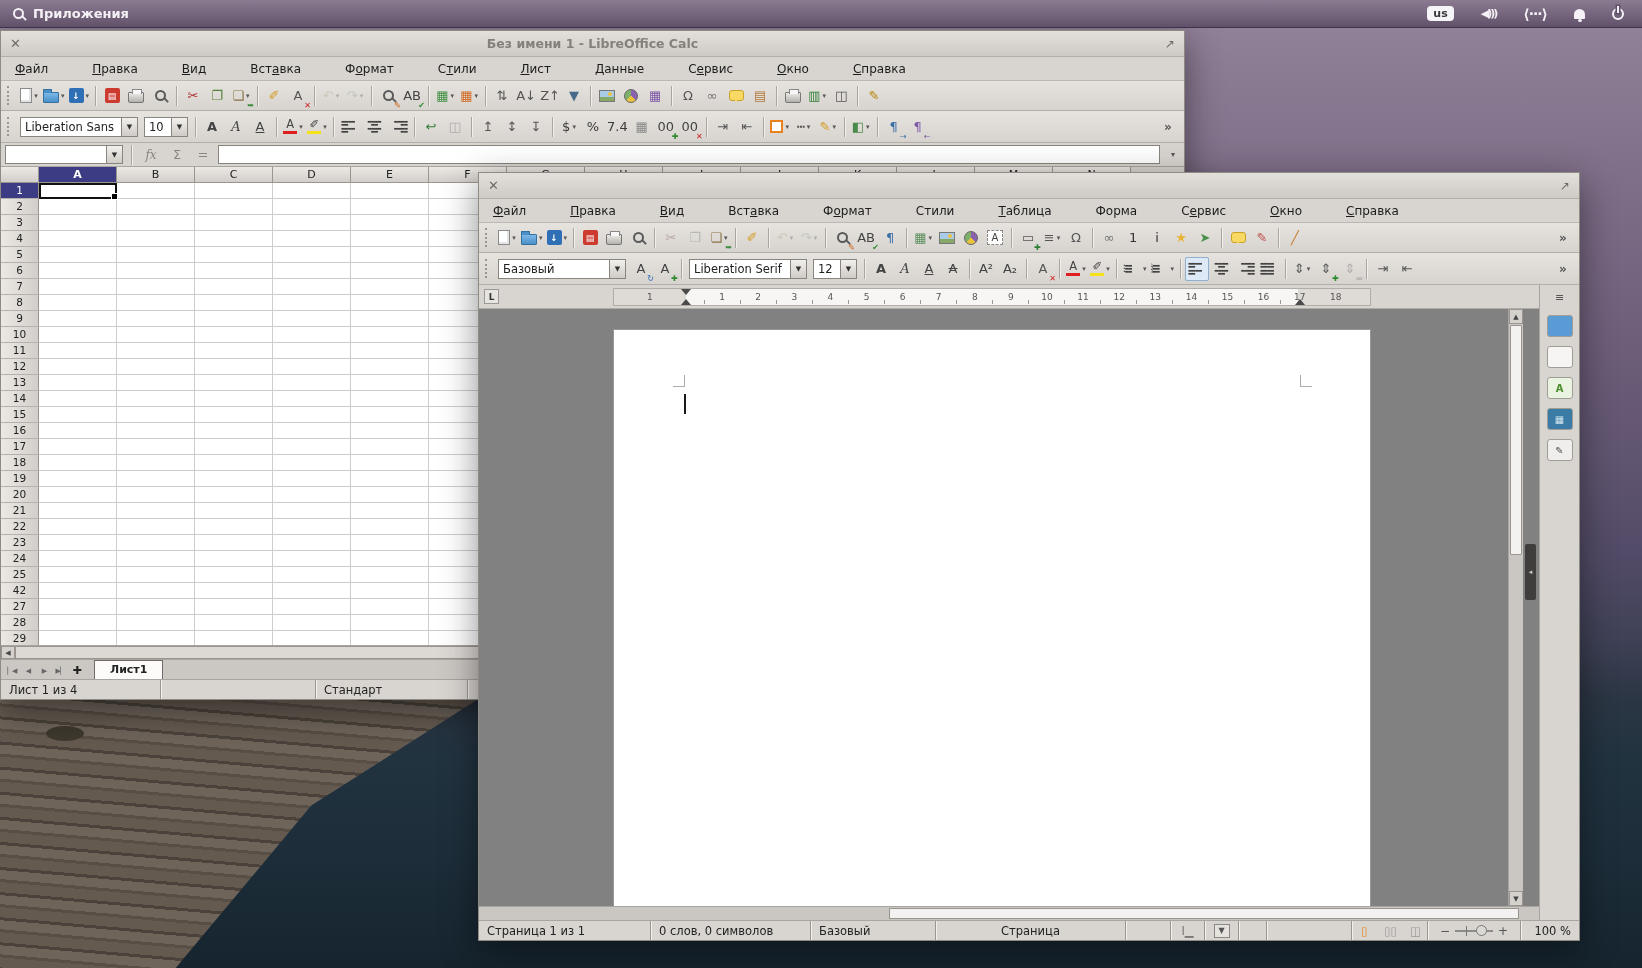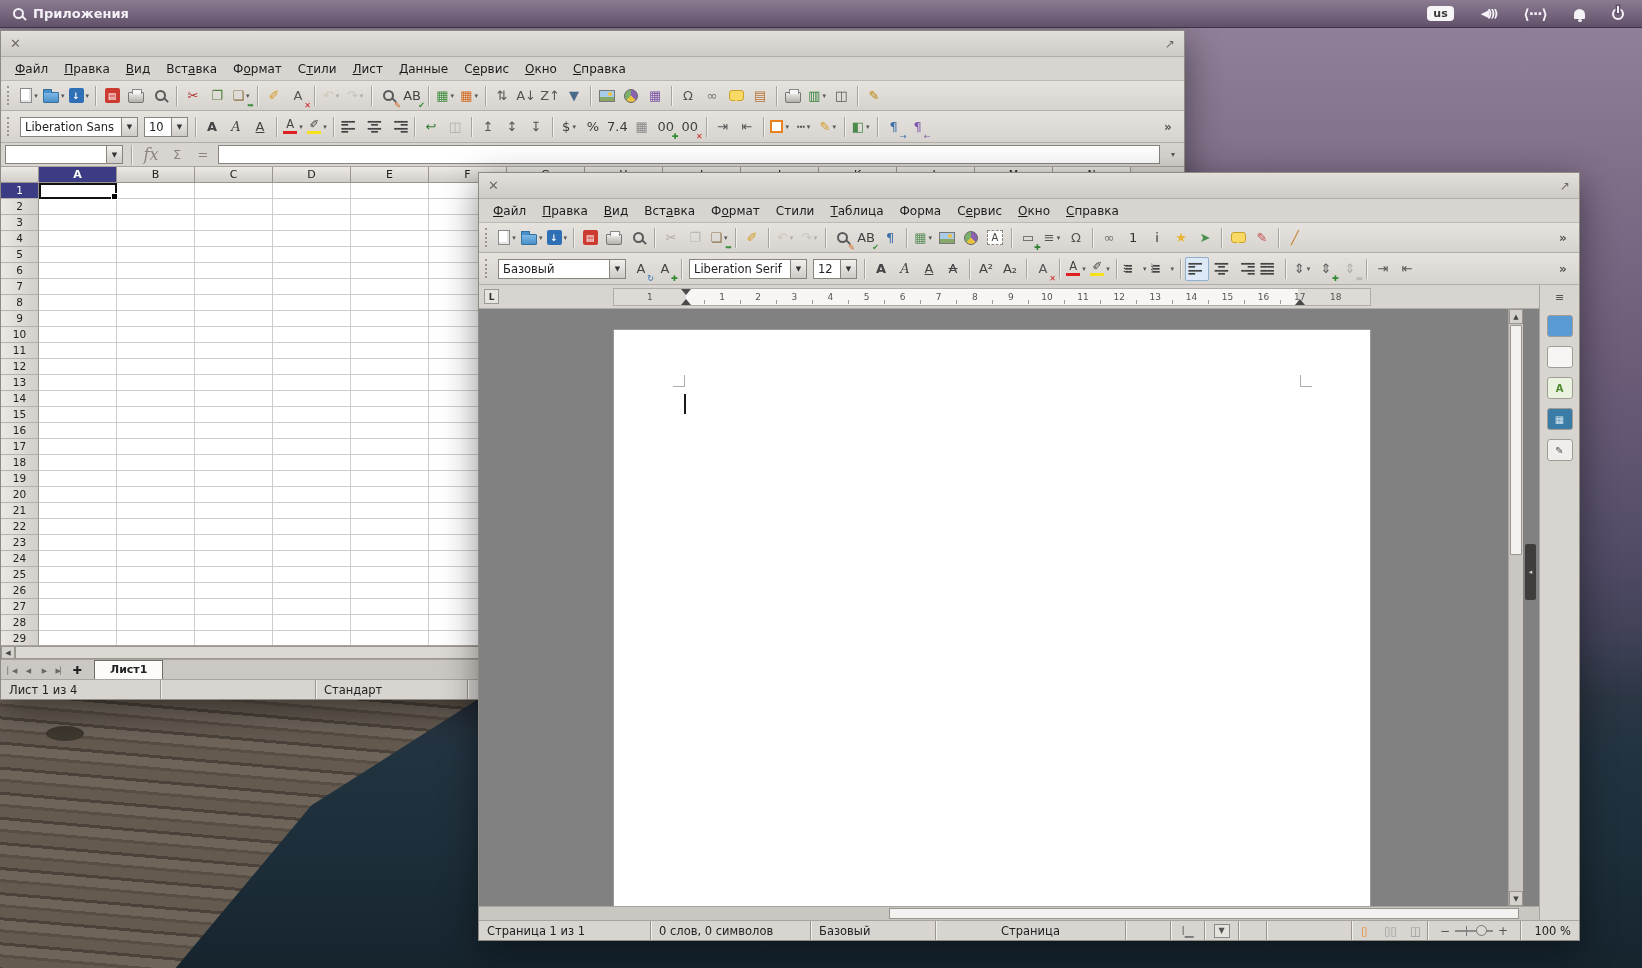--- a/index.html
+++ b/index.html
@@ -32,21 +32,21 @@
   .i-bell::after { content:""; position:absolute; left:3.5px; bottom:-3px; width:4px; height:3px; border-radius:50%; background:#f4f2f6; }
   .i-power { width:12px; height:12px; border:2px solid #f4f2f6; border-radius:50%; position:relative; display:inline-block; }
   .i-power::before { content:""; position:absolute; left:50%; top:-4px; transform:translateX(-50%); width:2px; height:7px; background:#f4f2f6; box-shadow:0 0 0 1.5px rgba(96,81,106,1); }
 
   
   .window { position:absolute; background:#d8d4d0; border:1px solid #8e8a84; box-shadow:0 10px 34px rgba(0,0,0,.45); display:flex; flex-direction:column; }
   .titlebar { height:26px; flex:0 0 26px; background:linear-gradient(#e3e0dc,#cecac6); border-bottom:1px solid #b2aea9; position:relative; display:flex; align-items:center; }
   .titlebar .close { position:absolute; left:9px; font-size:13px; color:#6f6b66; cursor:default; }
   .titlebar .title { width:100%; text-align:center; font-weight:bold; font-size:12.5px; color:#84807a; }
   .titlebar .restore { position:absolute; right:9px; font-size:12px; color:#6f6b66; }
-  .menubar { height:24px; flex:0 0 24px; display:flex; align-items:center; padding-left:6px; background:#d8d4d0; border-bottom:1px solid #bcb8b3; }
+  .menubar { height:24px; flex:0 0 24px; display:flex; align-items:center; padding-left:6px; background:#d8d4d0; border-bottom:1px solid #bcb8b3;gap:28px; }
   .mi { padding:3px 8px; font-size:12px; color:#1c1c1c; white-space:nowrap; }
   .toolbar { display:flex; align-items:center; padding:0 4px; background:linear-gradient(#e6e3df,#d7d3cf); border-bottom:1px solid #b2aea9; position:relative; }
   .tb1 { height:30px; flex:0 0 30px; }
   .tb2 { height:32px; flex:0 0 32px; }
   .grip { width:5px; height:19px; border-left:2px dotted #9a968f; margin:0 5px 0 2px; flex:0 0 auto; }
   .tb-sep { width:1px; height:20px; background:#a8a49f; box-shadow:1px 0 0 #f2f0ed; margin:0 4px; flex:0 0 auto; }
   .tbtn { position:relative; height:24px; min-width:24px; padding:0 2px; display:inline-flex; align-items:center; justify-content:center; border-radius:2px; flex:0 0 auto; }
   .tbtn .g { font-size:13px; line-height:1; color:#444; white-space:nowrap; }
   .tbtn .gb { font-weight:bold; } .tbtn .gi { font-style:italic; font-family:"DejaVu Serif",serif; }
   .tbtn .gu { text-decoration:underline; } .tbtn .gst { text-decoration:line-through; }
@@ -78,21 +78,21 @@
   .barwrap { display:inline-flex; flex-direction:column; align-items:center; }
   .barwrap .g { font-size:11.5px; }
   .barline { width:14px; height:3px; margin-top:1px; }
   .sbox { width:16px; height:14px; border:1px solid #888; background:#e6e3df; display:inline-flex; align-items:center; justify-content:center; font-size:8px; color:#555; }
 
   
   #calc-window { left:0; top:30px; width:1185px; height:670px; z-index:2; }
   .fbar { height:24px; flex:0 0 24px; display:flex; align-items:center; gap:4px; padding:2px 4px; background:#d8d4d0; border-bottom:1px solid #a8a49f; }
   .fbar .namebox { width:118px; height:19px; margin:0; }
   .fbar .fbtn { width:22px; text-align:center; font-size:13px; color:#8a867f; }
-  .fbar .fx { font-family:"DejaVu Serif",serif; font-style:italic; font-size:16px; }
+  .fbar .fx { font-family:"DejaVu Serif",serif; font-style:italic; font-size:12px; }
   .fbar .finput { flex:1; height:19px; background:#fff; border:1px solid #88847e; margin-right:2px; }
   .fbar .fexpand { font-size:8px; color:#555; padding:0 5px; }
   .colhdr { height:16px; flex:0 0 16px; display:flex; background:#d8d4d0; }
   .chcorner { width:38px; flex:0 0 38px; background:linear-gradient(#ece9e5,#d2cec9); border:1px solid #9a968f; border-top:none; border-left:none; }
   .ch { width:78px; flex:0 0 78px; text-align:center; font-size:11px; line-height:15px; color:#222;
     background:linear-gradient(#ece9e5,#d2cec9); border-right:1px solid #9a968f; border-bottom:1px solid #9a968f; }
   .ch.sel { background:#3c3c85; color:#fff; font-weight:bold; }
   .gridwrap { flex:1; display:flex; overflow:hidden; }
   .rowhdrs { width:38px; flex:0 0 38px; }
   .rh { height:16px; line-height:15px; text-align:center; font-size:10.5px; color:#222;
@@ -173,20 +173,21 @@
       <span class="i-speaker">◀)))</span>
       <span class="i-net">⟨···⟩</span>
       <span class="i-bell"></span>
       <span class="i-power"></span>
     </div>
   </div>
 
   <div class="window" id="calc-window">
     <div class="titlebar">
       <span class="close">✕</span>
+      <span class="title">Без имени 1 - LibreOffice Calc</span>
       <span class="restore">↗</span>
     </div>
     <div class="menubar">
         <span class="mi"><u>Ф</u>айл</span>
         <span class="mi"><u>П</u>равка</span>
         <span class="mi"><u>В</u>ид</span>
         <span class="mi">Вст<u>а</u>вка</span>
         <span class="mi">Ф<u>о</u>рмат</span>
         <span class="mi">С<u>т</u>или</span>
         <span class="mi"><u>Л</u>ист</span>
@@ -504,21 +505,21 @@
           <div class="rh">16</div>
           <div class="rh">17</div>
           <div class="rh">18</div>
           <div class="rh">19</div>
           <div class="rh">20</div>
           <div class="rh">21</div>
           <div class="rh">22</div>
           <div class="rh">23</div>
           <div class="rh">24</div>
           <div class="rh">25</div>
-          <div class="rh">26</div>
+          <div class="rh">42</div>
           <div class="rh">27</div>
           <div class="rh">28</div>
           <div class="rh">29</div>
         </div>
       <div class="grid">
         <div class="selcell"></div>
       </div>
     </div>
     <div class="hscroll">
       <span class="scr-btn">◀</span>

